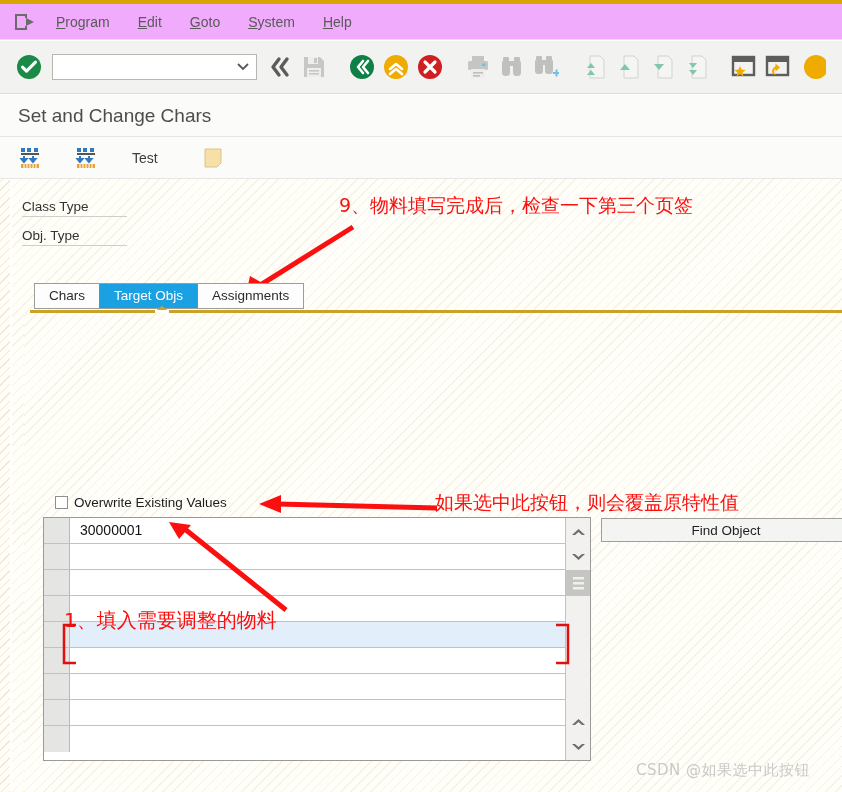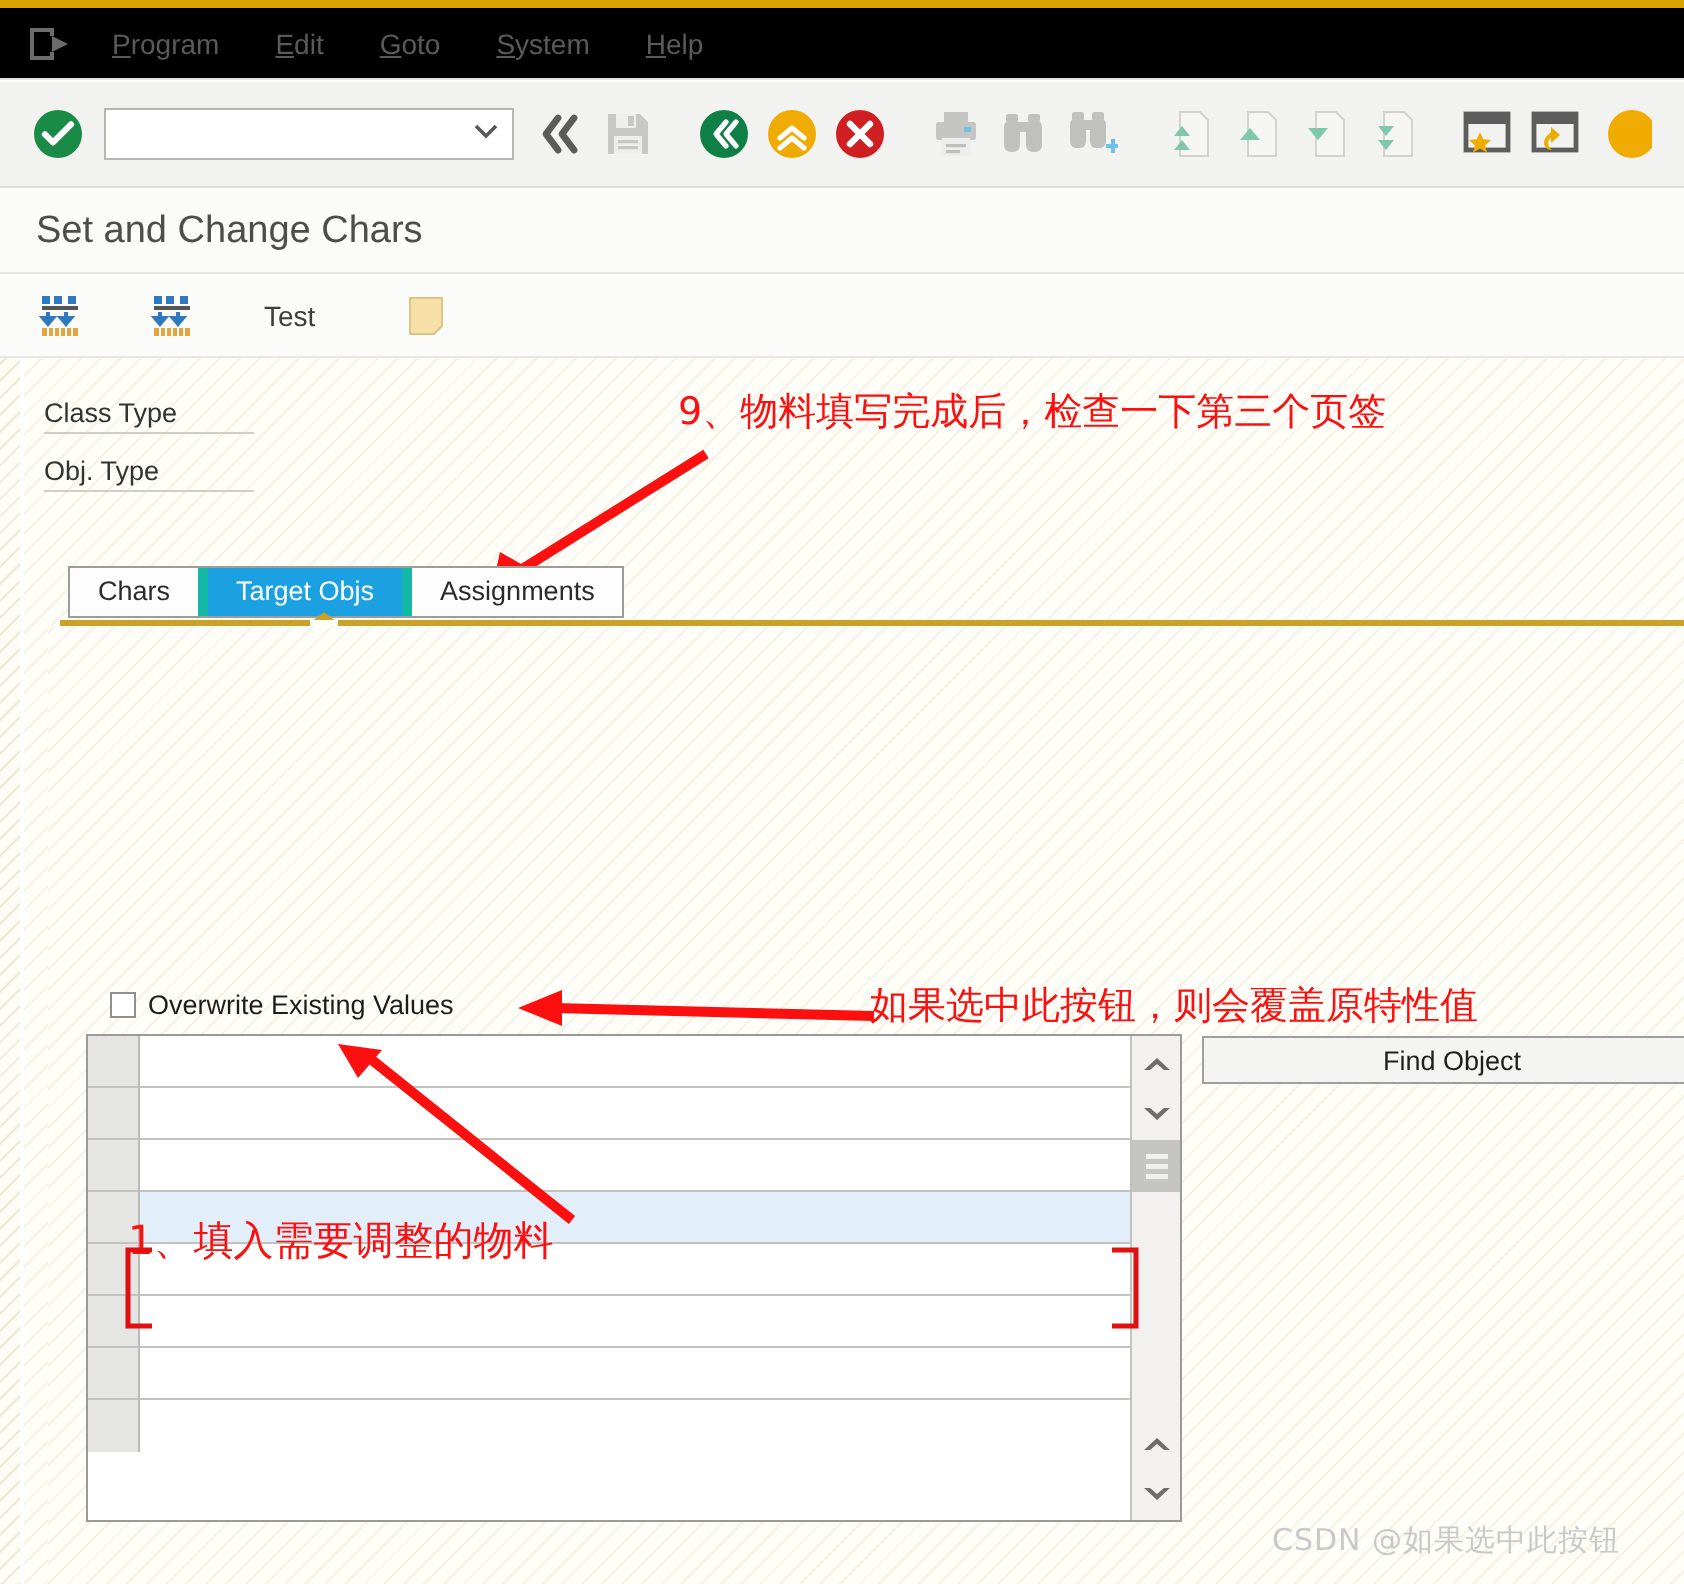--- a/index.html
+++ b/index.html
@@ -17,21 +17,21 @@
        rgba(226,216,186,.33) 0 1px, rgba(255,255,255,0) 1px 7px);
     margin-left:12px;
   }
 
   
   #goldtop{ position:absolute; left:0; top:0; width:842px; height:4px; background:#d9a400; }
 
   
   #menubar{
     position:absolute; left:0; top:4px; width:842px; height:36px;
-    background:#000000; border-bottom:1px solid #e3e3e0;
+    background:#f0abfc; border-bottom:1px solid #e3e3e0;
     display:flex; align-items:center;
   }
   #menubar .sysicon{ width:34px; margin-left:8px; display:flex; align-items:center; justify-content:center;}
   .menu-item{
     padding:3px 14px; color:#5a5a5a; font-size:14px; cursor:default;
   }
   .menu-item .mn{ text-decoration:underline; }
 
   
   #toolbar{
@@ -85,21 +85,21 @@
   }
   .plaintext{ font-size:13.5px; color:#1a1a1a; }
 
   
   #tabstrip{
     position:absolute; left:22px; top:104px; height:26px;
     display:flex; border:1px solid #9c9c98; background:#fff;
   }
   .tab{
     padding:0 14px; height:24px; line-height:24px; font-size:13.5px;
-    color:#2b2b2b; background:#fdfdfd; border-right:5px solid #14b8a6;
+    color:#2b2b2b; background:#fdfdfd; border-right:1px solid #14b8a6;
   }
   .tab:last-child{ border-right:0; }
   .tab.active{ background:#1ba0e2; color:#fff; }
   #goldline{ position:absolute; left:18px; top:131px; width:824px; height:3px; background:#c9a227; }
   #tabcaret{
     position:absolute; left:141px; top:127px; width:0;height:0;
     border-left:9px solid transparent; border-right:9px solid transparent;
     border-bottom:7px solid #c9a227;
   }
   #tabcaretmask{
@@ -413,20 +413,24 @@
     <div class="anno" style="left:411px; top:177px;">如果选中此按钮，则会覆盖原特性值</div>
     <svg class="annosvg" style="left:225px; top:180px;" width="190" height="26">
       <path d="M188 15 L28 11" stroke="#fb0f0f" stroke-width="5" fill="none"></path>
       <path d="M10 11 l22 -9 l0 18 z" fill="#fb0f0f"></path>
     </svg>
 
     <div id="tablewrap">
       <div id="tablebody">
         <div class="trow">
           <div class="rowsel"></div>
+          <div class="rowcell">30000001</div>
+        </div>
+        <div class="trow">
+          <div class="rowsel"></div>
           <div class="rowcell"></div>
         </div>
         <div class="trow">
           <div class="rowsel"></div>
           <div class="rowcell"></div>
         </div>
         <div class="trow">
           <div class="rowsel"></div>
           <div class="rowcell"></div>
         </div>

